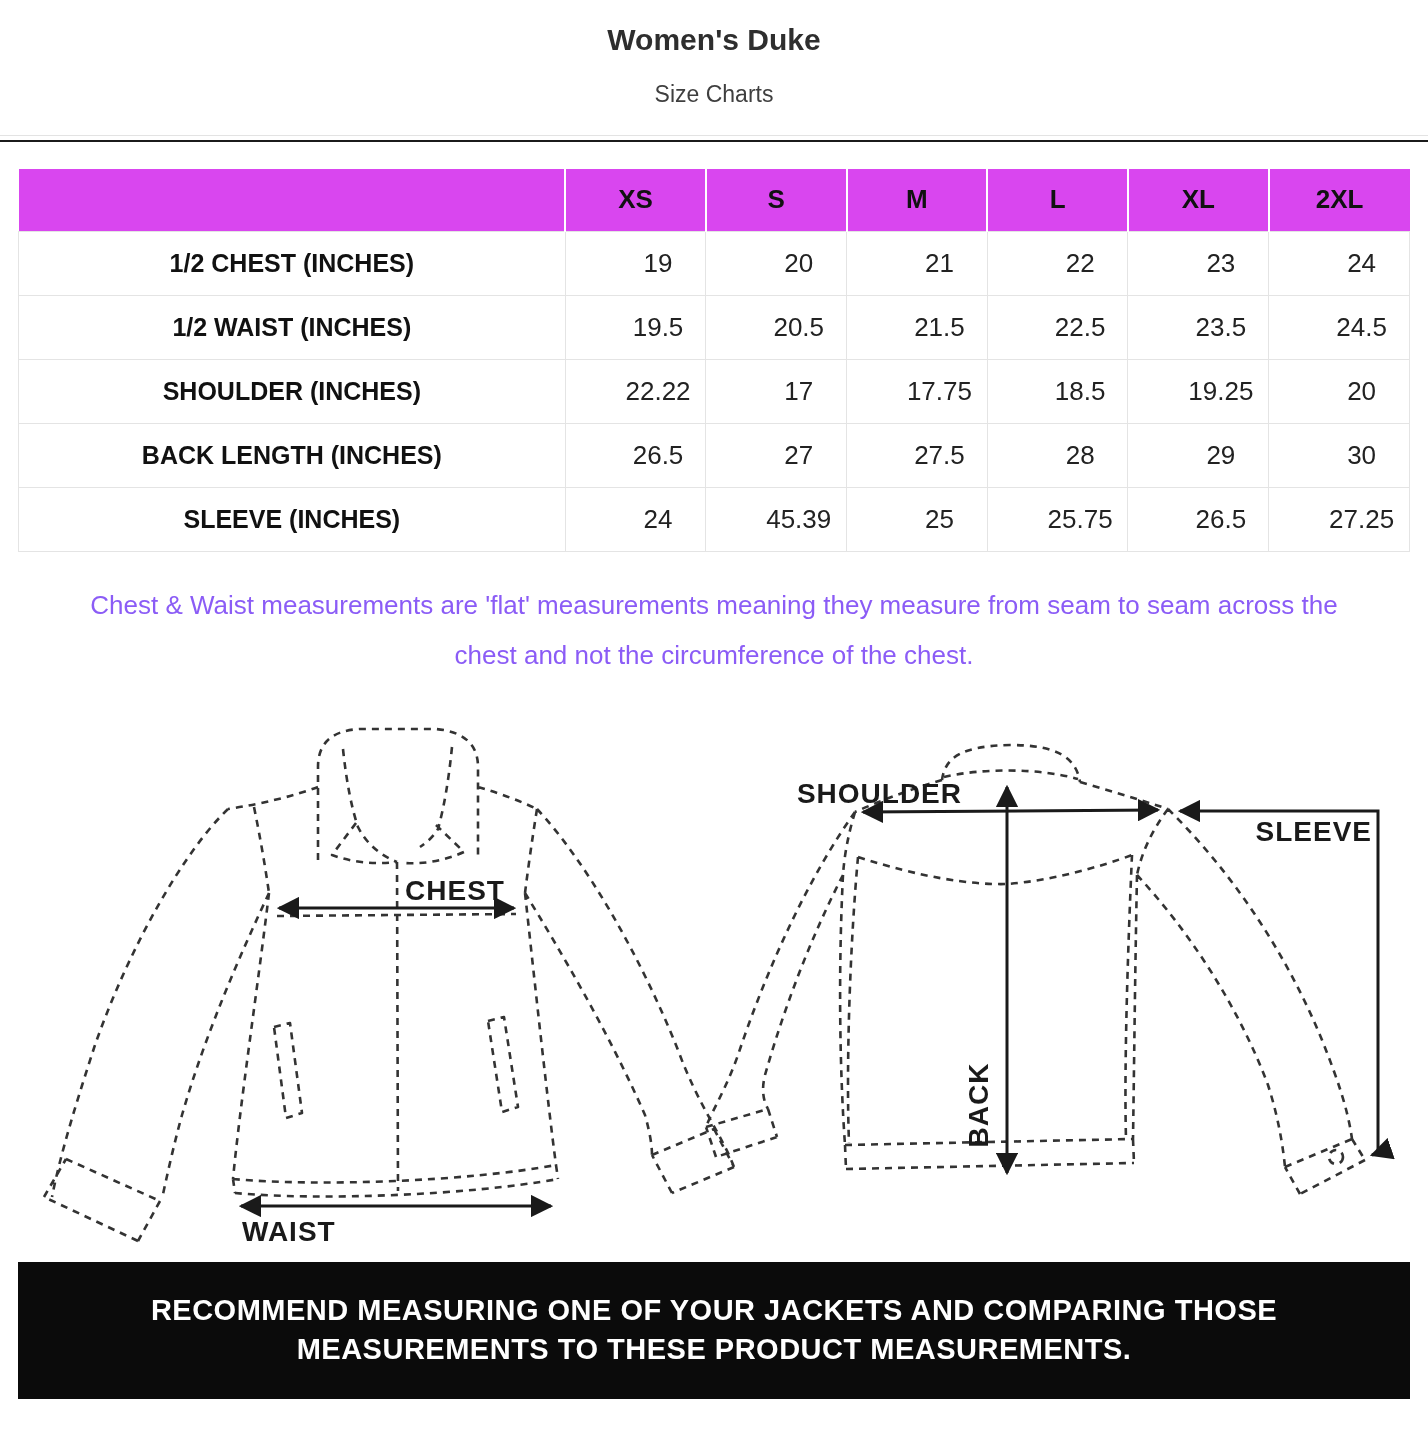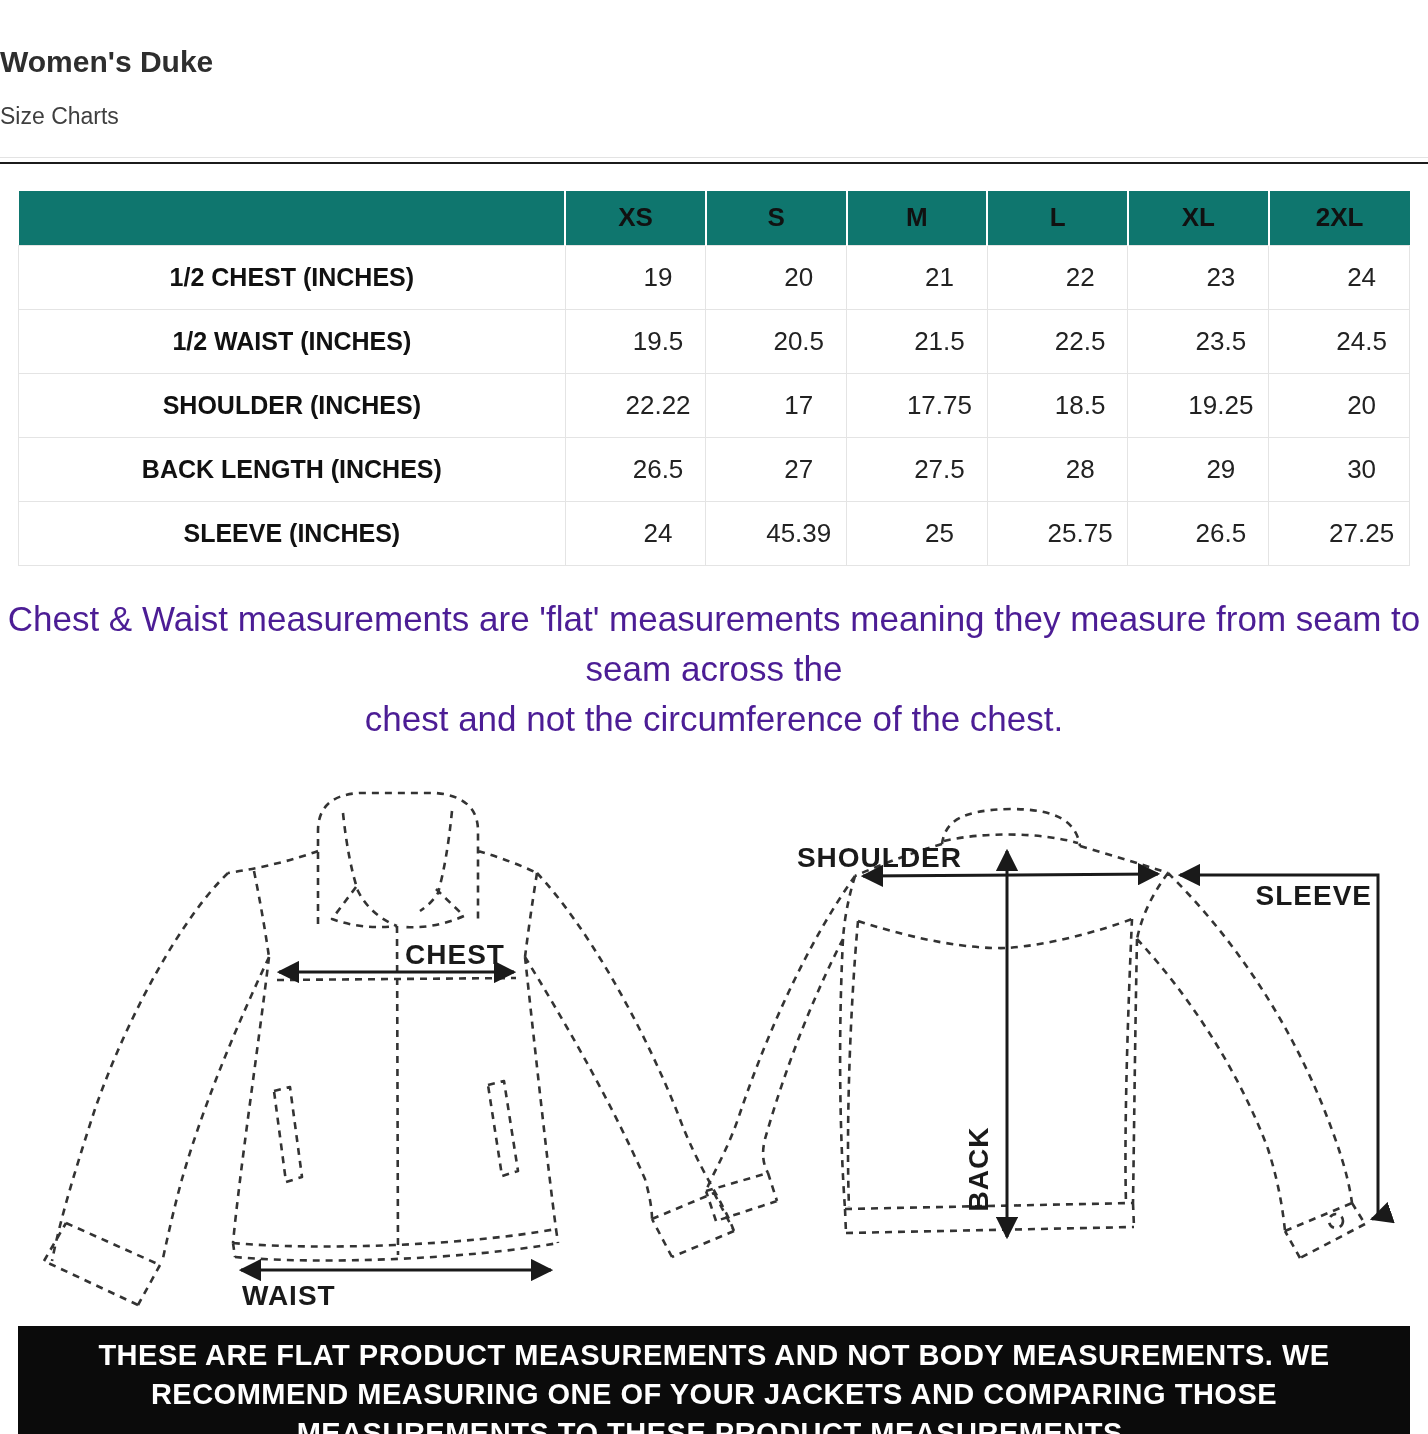--- a/index.html
+++ b/index.html
@@ -4,57 +4,57 @@
 <style>
   * { box-sizing: border-box; margin: 0; padding: 0; }
   html, body { background: #ffffff; }
   body {
     width: 1428px;
     font-family: "Liberation Sans", sans-serif;
     color: #1a1a1a;
   }
 
   
-  .page-header { padding-top: 44px; }
+  .page-header { padding-top: 22px; text-align: center; }
   .page-title { font-size: 30px; line-height: 36px; font-weight: bold; color: #2e2e2e; }
   .page-subtitle { margin-top: 22px; font-size: 23px; line-height: 28px; font-weight: normal; color: #3f3f3f; }
 
   .rule-light { margin-top: 27px; height: 1px; background: #e3e3e3; }
   .rule-dark  { margin-top: 4px;  height: 2px; background: #1b1b1b; }
 
   
   .table-wrap { margin: 27px 18px 0 18px; }
   table.size-table {
     width: 100%;
     border-collapse: collapse;
     table-layout: fixed;
   }
   table.size-table thead th {
-    background: #0f766e;
-    height: 54px;
+    background: #d946ef;
+    height: 62px;
     font-size: 26px;
     font-weight: bold;
     color: #111111;
     border-left: 2px solid #ffffff;
   }
   table.size-table thead th.corner { border-left: none; }
   table.size-table tbody th,
   table.size-table tbody td {
     height: 64px;
     border: 1px solid #e4e4e4;
     text-align: center;
     vertical-align: middle;
     background: #ffffff;
     margin-left: 7px;
   }
   table.size-table tbody th { font-size: 25px; font-weight: bold; color: #111111; }
   table.size-table tbody td { font-size: 26px; font-weight: normal; color: #222222; padding-left: 45px; }
 
   
-  .note { margin-top: 28px; text-align: center; font-size: 35px; line-height: 50px; color: #4c1d95; }
+  .note { margin-top: 28px; text-align: center; font-size: 26px; line-height: 50px; color: #8b5cf6; }
 
   
   .diagram { display: block; margin-top: 5px; }
   .dash {
     fill: none;
     stroke: #333333;
     stroke-width: 2.6;
     stroke-dasharray: 7 6;
     stroke-linecap: butt;
     stroke-linejoin: round;
@@ -247,18 +247,17 @@
   <path class="measure" d="M 1007 102 L 1007 488" marker-start="url(#ah)" marker-end="url(#ah)"></path>
 
   <text class="diag-label" x="455" y="215" text-anchor="middle">CHEST</text>
   <text class="diag-label" x="242" y="556" text-anchor="start">WAIST</text>
   <text class="diag-label" x="962" y="118" text-anchor="end">SHOULDER</text>
   <text class="diag-label" x="1372" y="156" text-anchor="end">SLEEVE</text>
   <text class="diag-label" x="988" y="420" text-anchor="middle" transform="rotate(-90 988 420)">BACK</text>
 </svg>
 
 <div class="banner">
-  <div>THESE ARE FLAT PRODUCT MEASUREMENTS AND NOT BODY MEASUREMENTS. WE</div>
   <div>RECOMMEND MEASURING ONE OF YOUR JACKETS AND COMPARING THOSE</div>
   <div>MEASUREMENTS TO THESE PRODUCT MEASUREMENTS.</div>
 </div>
 
 <div class="footer-spacer"></div>
 
 </body></html>

